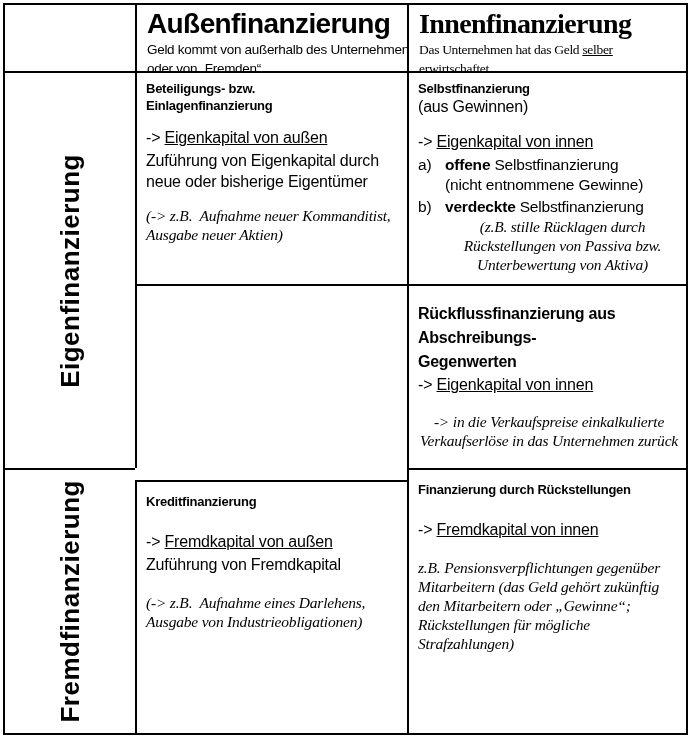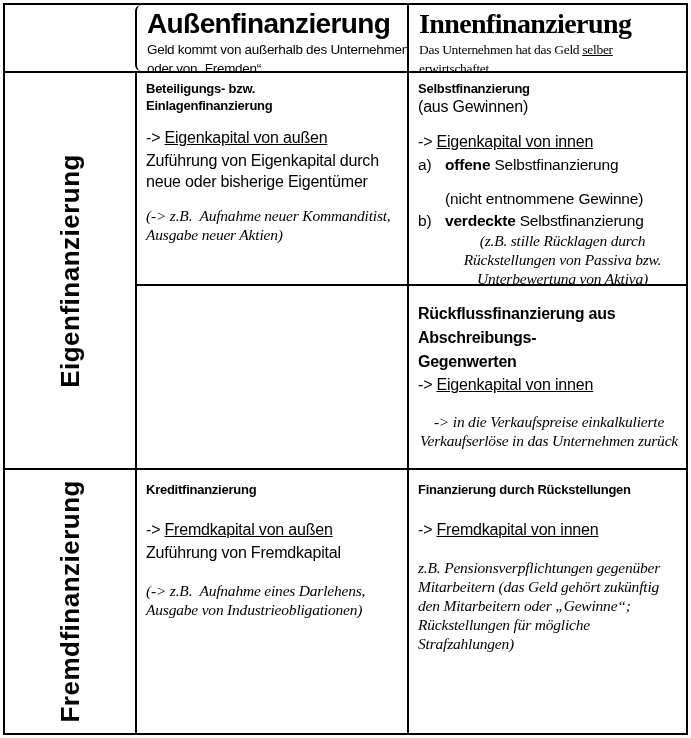--- a/index.html
+++ b/index.html
@@ -11,29 +11,29 @@
     position:absolute;left:3px;top:3px;width:685px;height:732px;
     box-sizing:border-box;border:2px solid #000;background:#fff;
     display:grid;
     grid-template-columns:130px 272px 279px;
     grid-template-rows:66px 213px 184px 265px;
   }
   .cell{box-sizing:border-box;overflow:hidden;}
   .bl{border-left:2px solid #000;}
   .bt{border-top:2px solid #000;}
   .corner{grid-column:1;grid-row:1;}
-  .head-aussen{grid-column:2;grid-row:1;border-radius:6px;}
+  .head-aussen{grid-column:2;grid-row:1;}
   .head-innen{grid-column:3;grid-row:1;font-family:Liberation Serif, serif;}
   .label-eigen{grid-column:1;grid-row:2/4;}
   .c-beteiligung{grid-column:2;grid-row:2;}
   .c-selbst{grid-column:3;grid-row:2;}
   .c-empty{grid-column:2;grid-row:3;}
   .c-rueckfluss{grid-column:3;grid-row:3;}
   .label-fremd{grid-column:1;grid-row:4;}
-  .c-kredit{grid-column:2;grid-row:4;}
+  .c-kredit{grid-column:2;grid-row:4;margin-top:12px;}
   .c-rueckstellung{grid-column:3;grid-row:4;}
 
   .headcell{padding:3px 6px 2px 10px;}
   .htitle{font-size:28px;font-weight:bold;letter-spacing:-0.6px;line-height:1.15;white-space:pre;}
   .hsub{font-size:13.5px;letter-spacing:-0.3px;line-height:1.4;margin-top:1px;}
 
   .bodycell{padding:7px 6px 6px 9px;font-size:16px;line-height:1.3;letter-spacing:-0.2px;}
   .h{font-weight:bold;font-size:13px;letter-spacing:-0.25px;line-height:1.32;}
   .line{white-space:pre;}
   .ul{text-decoration:underline;}
@@ -42,21 +42,21 @@
   .txtblock{margin-top:2px;}
   .note{
     font-family:"Liberation Serif",serif;font-style:italic;
     font-size:15.5px;line-height:1.22;letter-spacing:-0.2px;margin-top:14px;
   }
   .note .line{white-space:pre;}
   .note-center{text-align:center;margin-top:17px;}
   .li{display:flex;white-space:pre;margin-top:2px;font-size:15.5px;}
   .li .marker{width:27px;flex:none;}
   .indent{margin-left:27px;}
-  .subline{white-space:pre;font-size:15.5px;margin-top:14px;}
+  .subline{white-space:pre;font-size:15.5px;margin-top:0;}
   .li-note{margin-top:1px;}
 
   .labelcell{display:flex;align-items:center;justify-content:center;}
   .vtext{
     writing-mode:vertical-rl;transform:rotate(180deg);
     font-weight:bold;font-size:26px;letter-spacing:0.5px;white-space:pre;
   }
   .pad-top{padding-top:16px;}
   .row4pad{padding-top:11px;}
   .gap-lg{margin-top:22px;}

